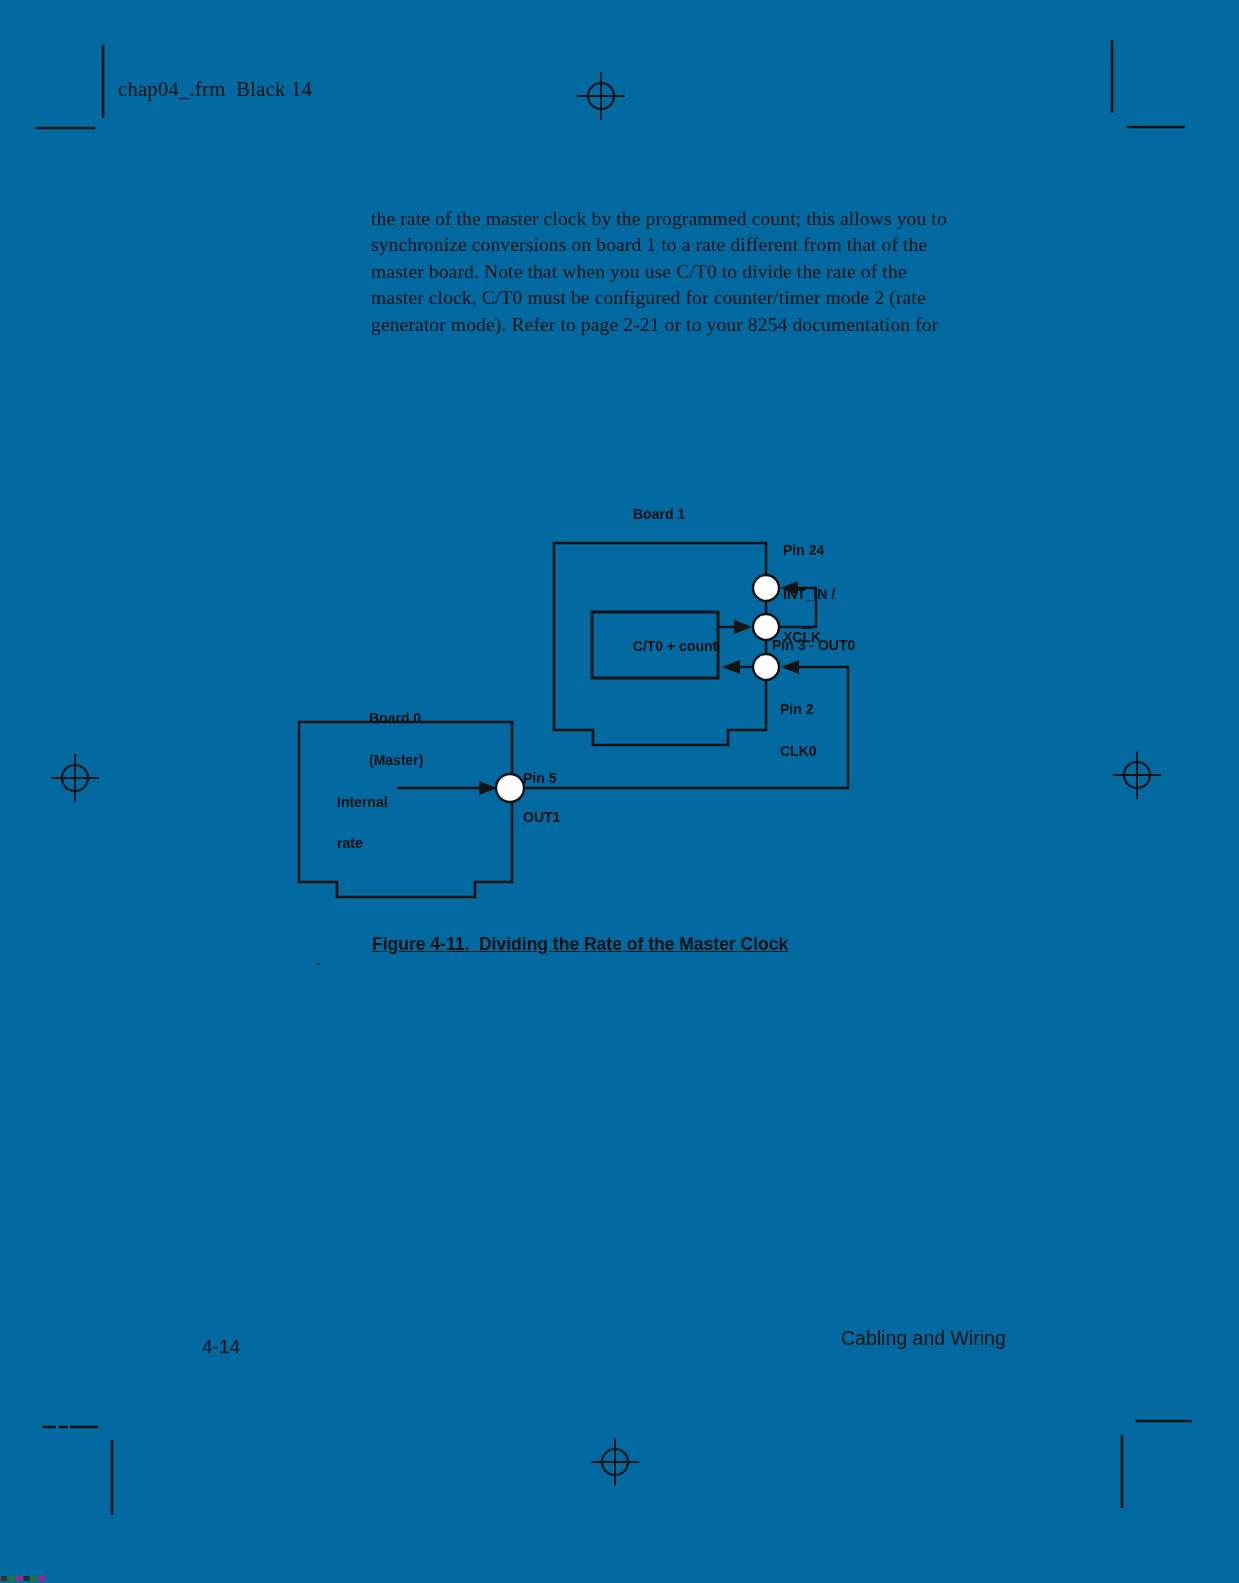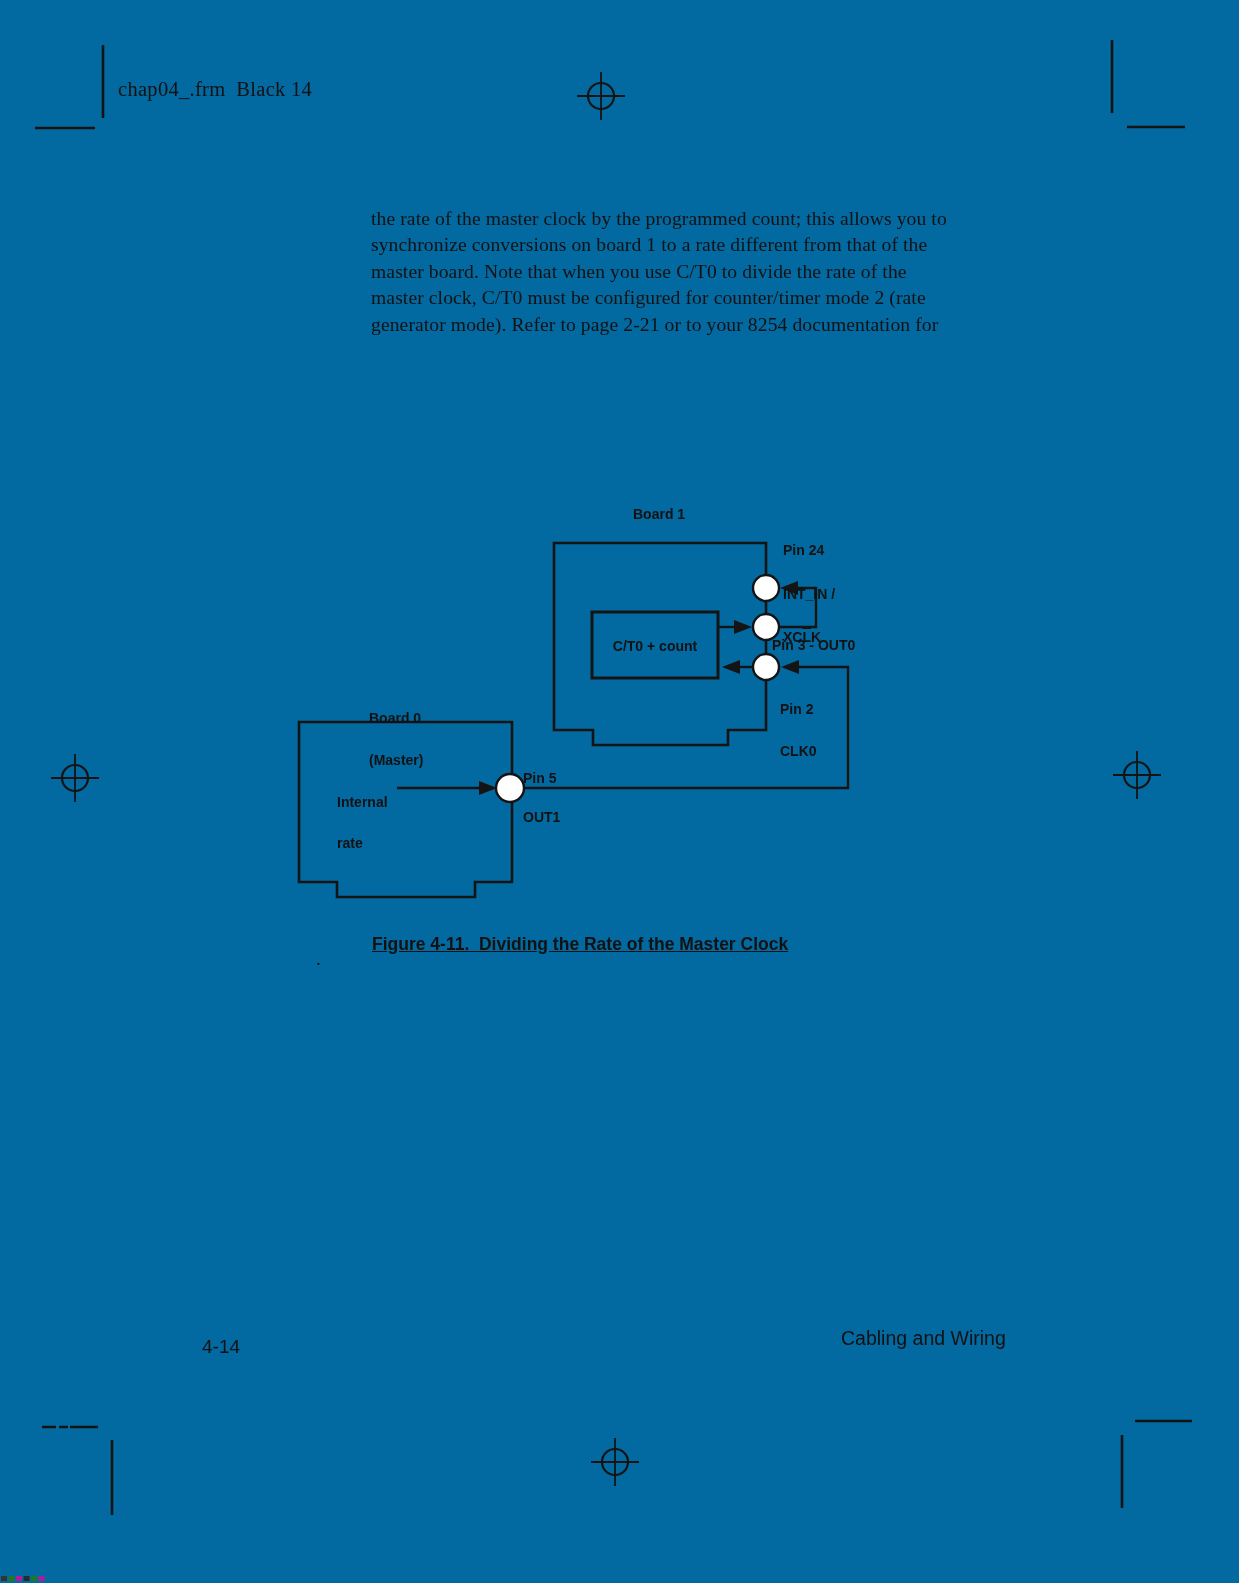--- a/index.html
+++ b/index.html
@@ -25,21 +25,21 @@
     letter-spacing:0.1px;
   }
   .para div{white-space:nowrap;}
   .dlabel{
     font-family:"Liberation Sans", sans-serif;
     font-weight:bold;font-size:14px;line-height:14px;
     white-space:pre;color:#121212;
   }
   .over{text-decoration:overline;}
   .ct0-label-wrap{
-    left:592px;top:612px;width:126px;height:68px;
+    left:612px;top:612px;width:126px;height:68px;
     display:flex;align-items:center;justify-content:center;
   }
   .caption{
     left:372px;top:934px;
     font-family:"Liberation Sans", sans-serif;
     font-weight:bold;font-size:17.5px;white-space:pre;text-decoration:underline;
   }
   .stray-dot{
     left:316px;top:948px;font-size:19px;font-family:"Liberation Serif",serif;
   }

